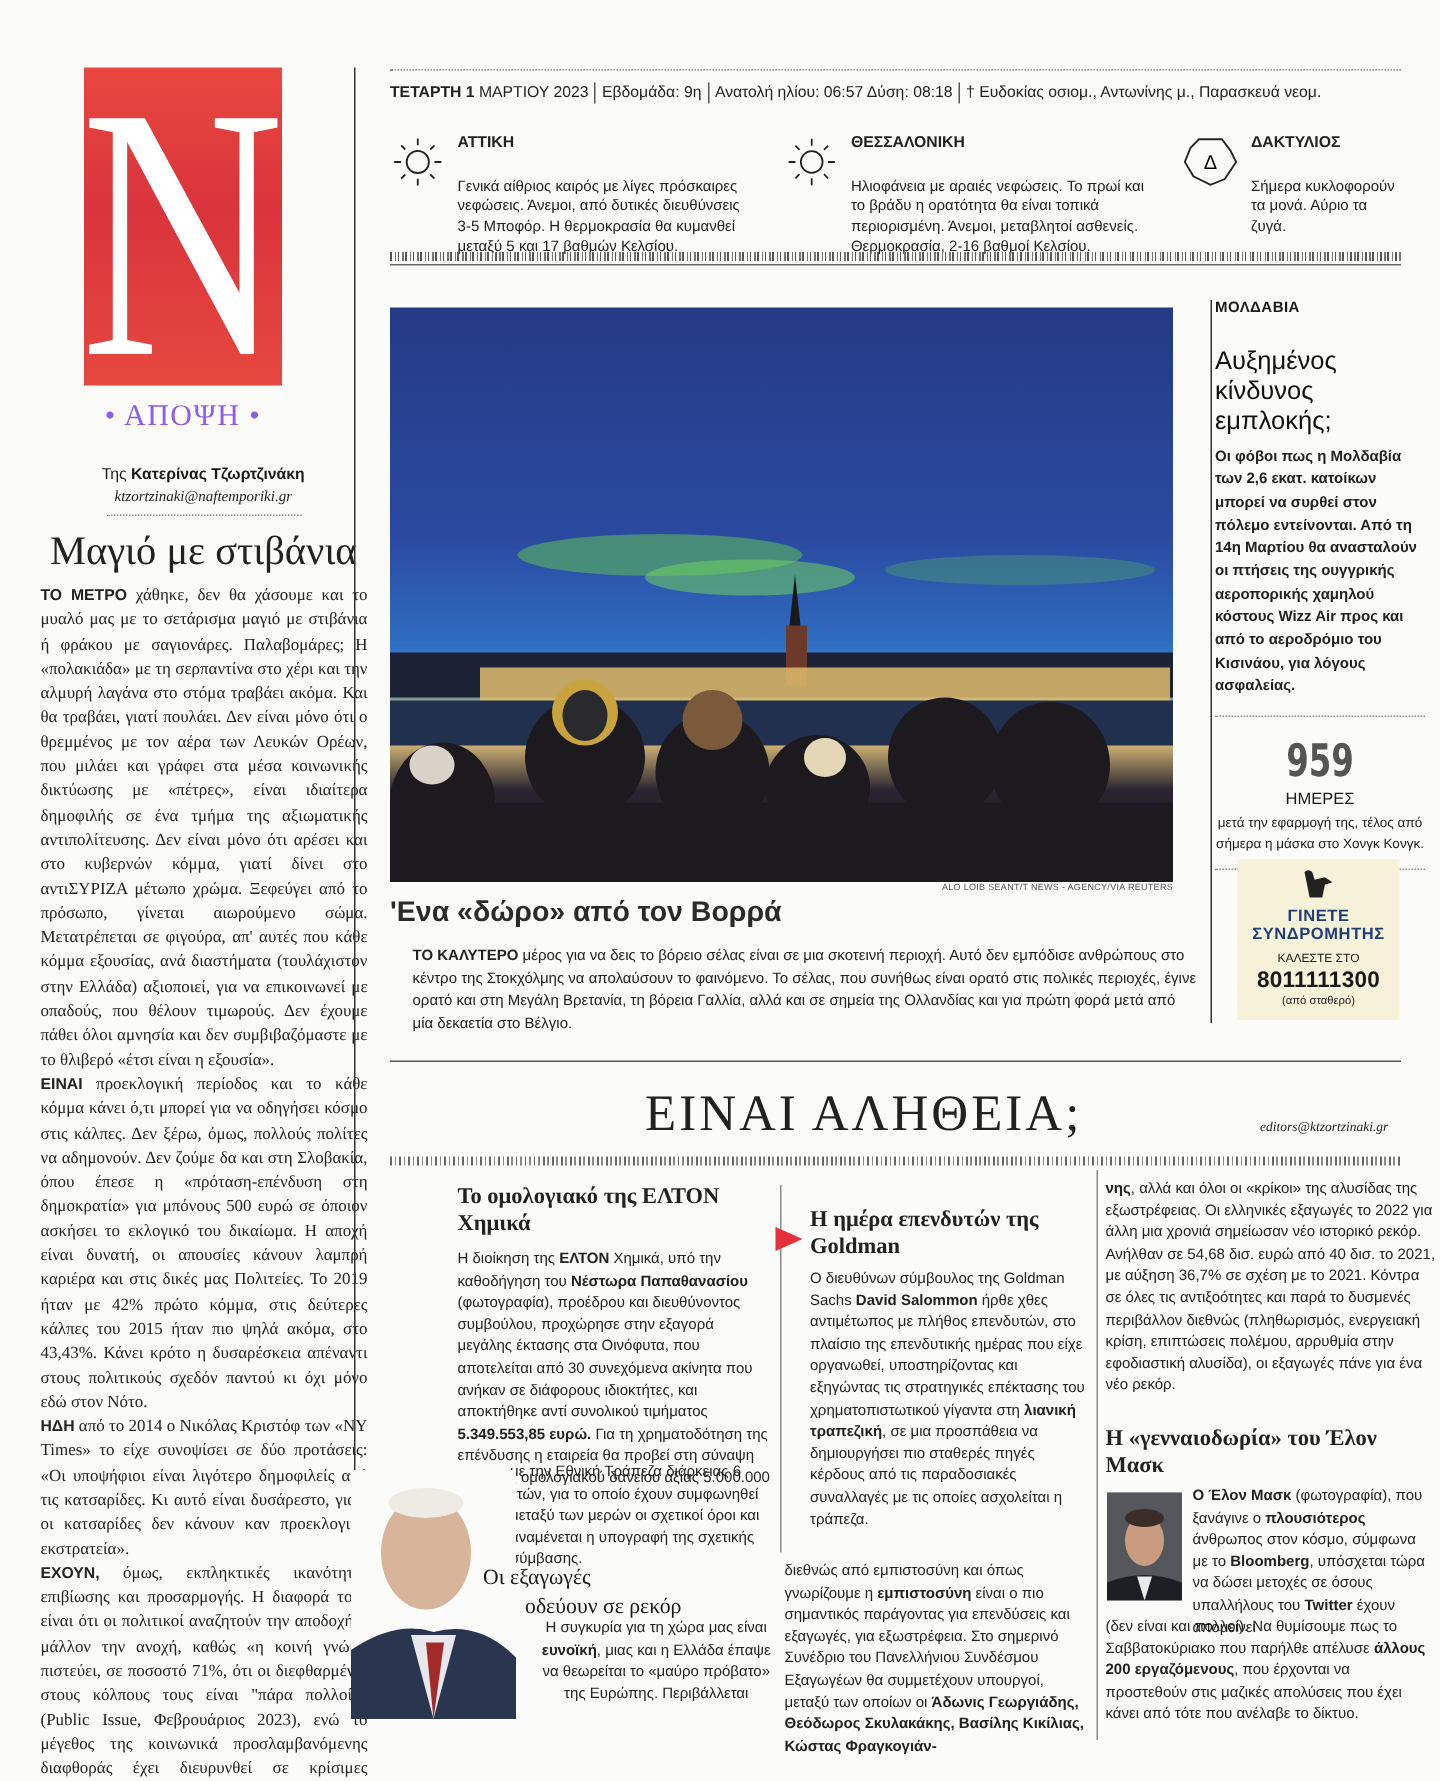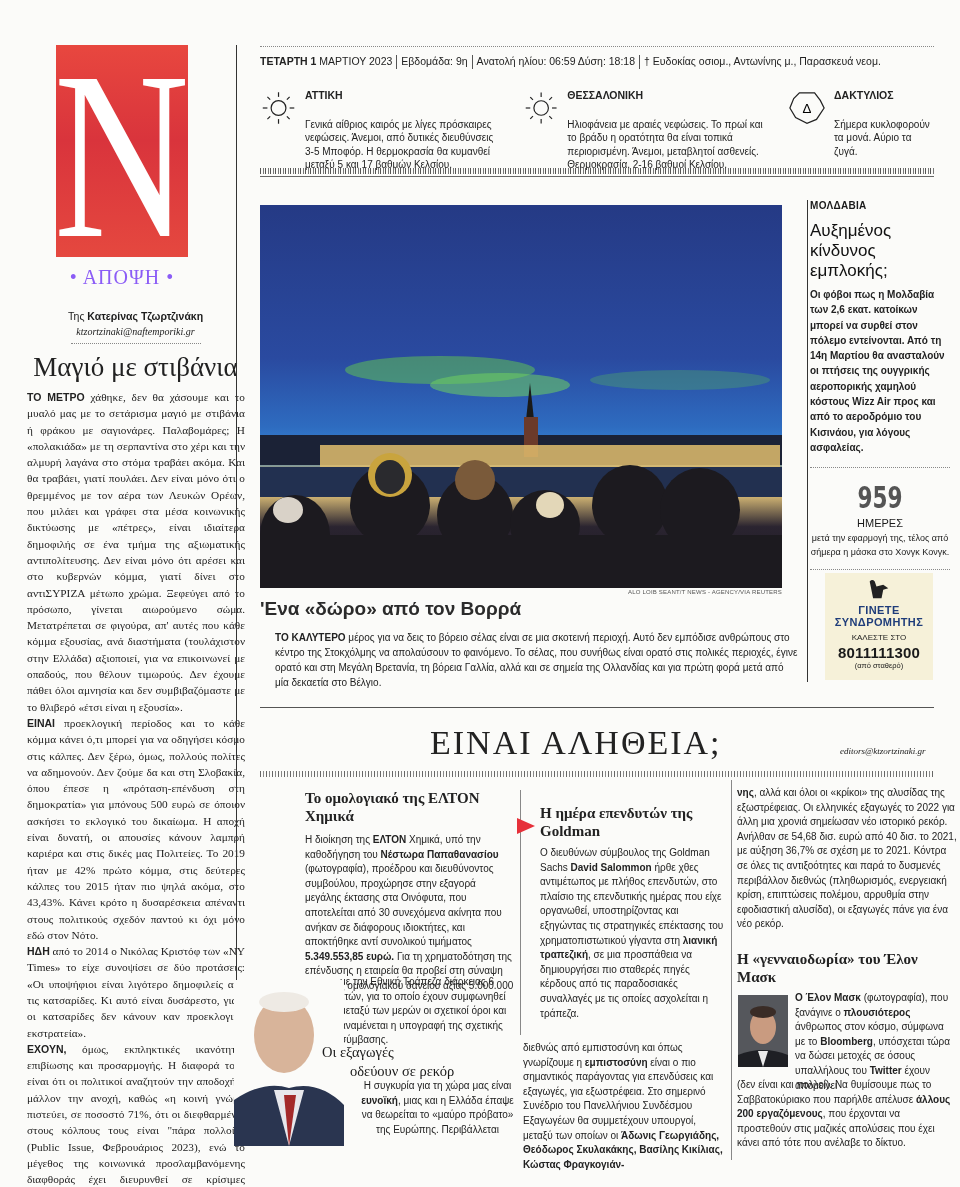--- a/index.html
+++ b/index.html
@@ -29,21 +29,21 @@
   #barcode1{left:260px;top:168px;width:674px;height:6px;background:repeating-linear-gradient(90deg,#555 0 1px,transparent 1px 3px,#777 3px 4px,transparent 4px 5px)}
   #barline1{left:260px;top:176px;width:674px;height:1px;background:#666}
   
   #photo{left:260px;top:205px;width:522px;height:383px;overflow:hidden;background:linear-gradient(180deg,#253a85 0%,#2a4aa0 40%,#2e6cc0 58%,#3a8ad8 66%,#c9a75a 70%,#e5c67c 75%,#2a2430 84%,#1c1820 100%)}
   #credit{left:610px;top:589px;width:172px;text-align:right;font-size:6px;color:#555;letter-spacing:.2px}
   #photo-title{left:260px;top:598px;width:520px;font-size:19px;font-weight:bold;color:#2b2b2b}
   #photo-body{left:275px;top:630px;width:525px;font-size:10px;line-height:15px;color:#222}
   
   #rs{left:810px;top:200px;width:140px}
   #rs-kicker{font-size:10px;font-weight:bold;letter-spacing:.3px}
-  #rs-title{font-size:17px;line-height:20px;margin-top:10px;color:#111}
+  #rs-title{font-size:17px;line-height:20px;margin-top:20px;color:#111}
   #rs-body{font-size:10px;line-height:15.3px;font-weight:bold;color:#222;margin-top:6px}
   #rs-num{text-align:center;font-size:30px;font-weight:bold;color:#555;margin-top:12px;font-family:"DejaVu Sans Condensed","DejaVu Sans",sans-serif;transform:scaleX(.8)}
   #rs-days{text-align:center;font-size:11px;margin-top:2px}
   #rs-days-text{text-align:center;font-size:9px;line-height:13.5px;margin-top:3px}
   #subbox{left:825px;top:573px;width:108px;height:107px;background:#f6f1d9;text-align:center;padding-top:5px}
   #subbox .a{font-weight:bold;color:#1f3d7a;font-size:11px;line-height:12px;letter-spacing:.4px}
   #subbox .b{font-size:8px;margin-top:5px}
   #subbox .c{font-size:15px;font-weight:bold;margin-top:2px;letter-spacing:.2px}
   #subbox .d{font-size:7.5px}
   
@@ -86,21 +86,21 @@
 <div id="op-body" class="abs serif">
   <p><b>ΤΟ ΜΕΤΡΟ</b><span> χάθηκε, δεν θα χάσουμε και το μυαλό μας με το σετάρισμα μαγιό με στιβάνια ή φράκου με σαγιονάρες. Παλαβομάρες; Η «πολακιάδα» με τη σερπαντίνα στο χέρι και την αλμυρή λαγάνα στο στόμα τραβάει ακόμα. Και θα τραβάει, γιατί πουλάει. Δεν είναι μόνο ότι ο θρεμμένος με τον αέρα των Λευκών Ορέων, που μιλάει και γράφει στα μέσα κοινωνικής δικτύωσης με «πέτρες», είναι ιδιαίτερα δημοφιλής σε ένα τμήμα της αξιωματικής αντιπολίτευσης. Δεν είναι μόνο ότι αρέσει και στο κυβερνών κόμμα, γιατί δίνει στο αντιΣΥΡΙΖΑ μέτωπο χρώμα. Ξεφεύγει από το πρόσωπο, γίνεται αιωρούμενο σώμα. Μετατρέπεται σε φιγούρα, απ' αυτές που κάθε κόμμα εξουσίας, ανά διαστήματα (τουλάχιστον στην Ελλάδα) αξιοποιεί, για να επικοινωνεί με οπαδούς, που θέλουν τιμωρούς. Δεν έχουμε πάθει όλοι αμνησία και δεν συμβιβαζόμαστε με το θλιβερό «έτσι είναι η εξουσία».</span></p>
   <p><b>ΕΙΝΑΙ</b><span> προεκλογική περίοδος και το κάθε κόμμα κάνει ό,τι μπορεί για να οδηγήσει κόσμο στις κάλπες. Δεν ξέρω, όμως, πολλούς πολίτες να αδημονούν. Δεν ζούμε δα και στη Σλοβακία, όπου έπεσε η «πρόταση-επένδυση στη δημοκρατία» για μπόνους 500 ευρώ σε όποιον ασκήσει το εκλογικό του δικαίωμα. Η αποχή είναι δυνατή, οι απουσίες κάνουν λαμπρή καριέρα και στις δικές μας Πολιτείες. Το 2019 ήταν με 42% πρώτο κόμμα, στις δεύτερες κάλπες του 2015 ήταν πιο ψηλά ακόμα, στο 43,43%. Κάνει κρότο η δυσαρέσκεια απέναντι στους πολιτικούς σχεδόν παντού κι όχι μόνο εδώ στον Νότο.</span></p>
   <p><b>ΗΔΗ</b><span> από το 2014 ο Νικόλας Κριστόφ των «NY Times» το είχε συνοψίσει σε δύο προτάσεις: «Οι υποψήφιοι είναι λιγότερο δημοφιλείς από τις κατσαρίδες. Κι αυτό είναι δυσάρεστο, γιατί οι κατσαρίδες δεν κάνουν καν προεκλογική εκστρατεία».</span></p>
   <p><b>ΕΧΟΥΝ,</b><span> όμως, εκπληκτικές ικανότητες επιβίωσης και προσαρμογής. Η διαφορά τους είναι ότι οι πολιτικοί αναζητούν την αποδοχή ή μάλλον την ανοχή, καθώς «η κοινή γνώμη πιστεύει, σε ποσοστό 71%, ότι οι διεφθαρμένοι στους κόλπους τους είναι "πάρα πολλοί"» (Public Issue, Φεβρουάριος 2023), ενώ το μέγεθος της κοινωνικά προσλαμβανόμενης διαφθοράς έχει διευρυνθεί σε κρίσιμες κατηγορίες. Πρώτοι οι πολιτικοί, δεύτεροι οι δημοσιογράφοι, έκτοι οι δικαστές. Ο κίνδυνος απονομιμοποίησης δεν ξορκίζεται με κραυγές.</span></p>
 </div>
 <div class="abs vline" style="left:236px;top:45px;height:940px"></div>
 
 <div id="topdots" class="abs dots"></div>
 <div id="dateline" class="abs">
-  <b>ΤΕΤΑΡΤΗ 1</b><span> ΜΑΡΤΙΟΥ 2023</span><span class="sep"></span><span>Εβδομάδα: 9η</span><span class="sep"></span><span>Ανατολή ηλίου: 06:59 Δύση: 18:18</span><span class="sep"></span><span>† Ευδοκίας οσιομ., Αντωνίνης μ., Παρασκευά νεομ.</span>
+  <b>ΤΕΤΑΡΤΗ 1</b><span> ΜΑΡΤΙΟΥ 2023</span><span class="sep"></span><span>Εβδομάδα: 9η</span><span class="sep"></span><span>Ανατολή ηλίου: 06:57 Δύση: 08:18</span><span class="sep"></span><span>† Ευδοκίας οσιομ., Αντωνίνης μ., Παρασκευά νεομ.</span>
 </div>
 
 <div class="abs wx" style="left:260px;top:89px;width:240px;display:flex;gap:8px">
   <svg class="sun" viewBox="0 0 40 40">
       <circle cx="20" cy="20" r="8" fill="none" stroke="#222" stroke-width="1.3"></circle>
       <g stroke="#222" stroke-width="1.3">
         <line x1="20" y1="3" x2="20" y2="8"></line>
         <line x1="20" y1="32" x2="20" y2="37"></line>
         <line x1="3" y1="20" x2="8" y2="20"></line>
         <line x1="32" y1="20" x2="37" y2="20"></line>

